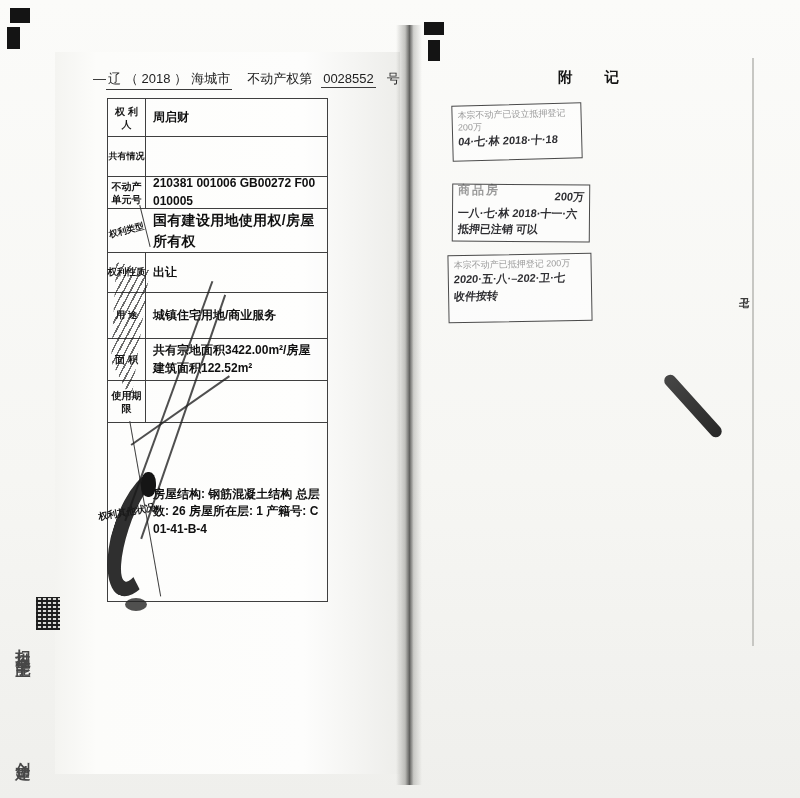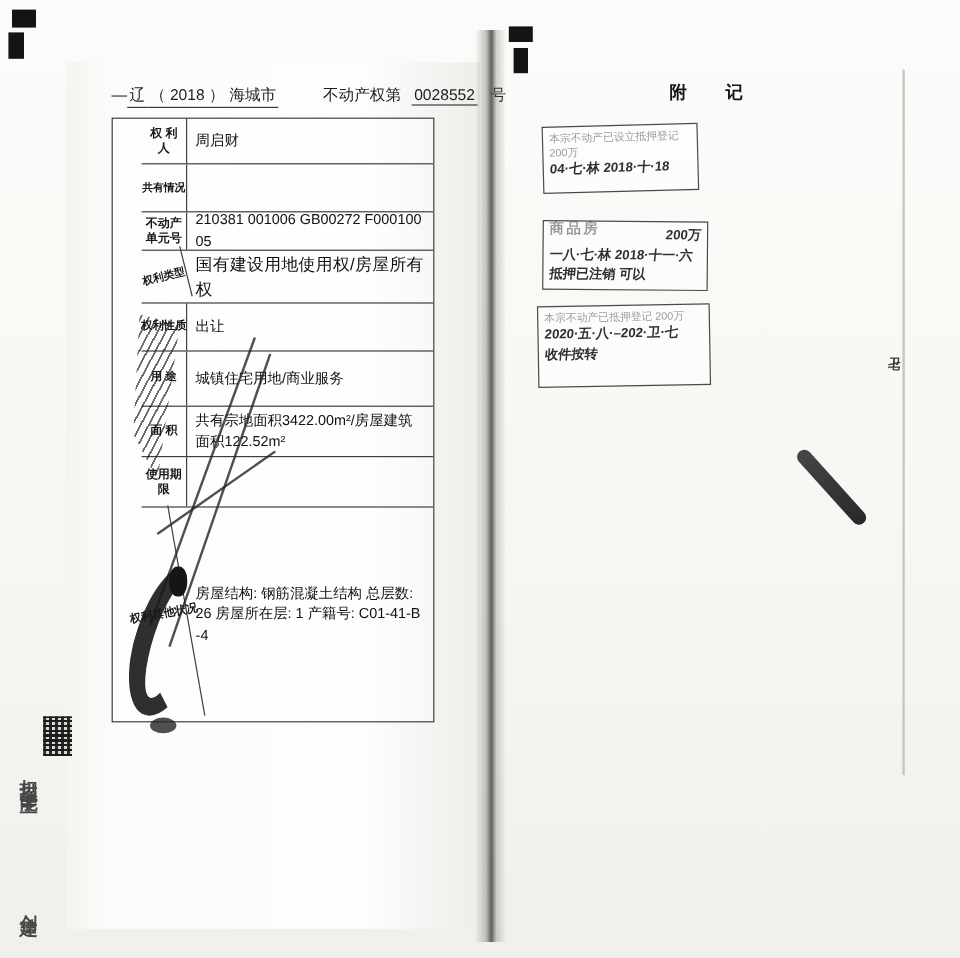--- a/index.html
+++ b/index.html
@@ -18,38 +18,38 @@
   .left-page {
     position:absolute; left:55px; top:52px; width:345px; height:722px;
     background:linear-gradient(90deg,#f4f4f1 0%, #fcfcfa 12%, #fdfdfc 72%, #ededea 100%);
   }
   .header {
     position:absolute; left:38px; top:18px; width:275px;
     font-size:13px; color:#1d1d1d; white-space:nowrap;
     display:flex; align-items:baseline;
   }
   .header .u { border-bottom:1.4px solid #3c3c3c; padding:0 2px 1px; }
-  .header .gap1 { margin-left:37px; }
+  .header .gap1 { margin-left:15px; }
   .header .gap2 { margin-left:9px; }
   .header .gap3 { margin-left:11px; }
 
   .cert-table {
-    position:absolute; left:38px; top:46px; width:269px;
-    border:1.6px solid #3f3f3f; background:rgba(255,255,255,.35);padding-left:24px;
+    position:absolute; left:52px; top:46px; width:221px;
+    border:1.6px solid #3f3f3f; background:rgba(255,255,255,.35);
   }
   .trow { display:flex; border-bottom:1.3px solid #3f3f3f; }
   .trow:last-child { border-bottom:none; }
   .tlabel {
     width:38px; border-right:1.3px solid #3f3f3f; flex:none;
     display:flex; align-items:center; justify-content:center; text-align:center;
     font-size:10px; font-weight:600; color:#161616; line-height:1.3; padding:2px;
   }
   .tvalue {
     flex:1; display:flex; align-items:center; padding:3px 7px;
-    font-size:12px; font-weight:400; color:#101010; line-height:1.45;
+    font-size:12px; font-weight:700; color:#101010; line-height:1.45;
     word-break:break-all;
   }
   .trow:nth-child(2) .tlabel { font-size:9px; white-space:nowrap; }
   .trow:nth-child(4) .tlabel { font-size:9px; white-space:nowrap; transform:rotate(-14deg); }
   .trow:nth-child(5) .tlabel,
   .trow:nth-child(6) .tlabel { font-size:9.5px; white-space:nowrap; }
   .trow:nth-child(9) .tlabel { font-size:9.5px; white-space:nowrap; transform:rotate(-10deg); }
   .trow:nth-child(10) .tlabel {
     writing-mode:vertical-lr; text-orientation:upright;
     font-size:11px; letter-spacing:5px; padding:16px 0;

